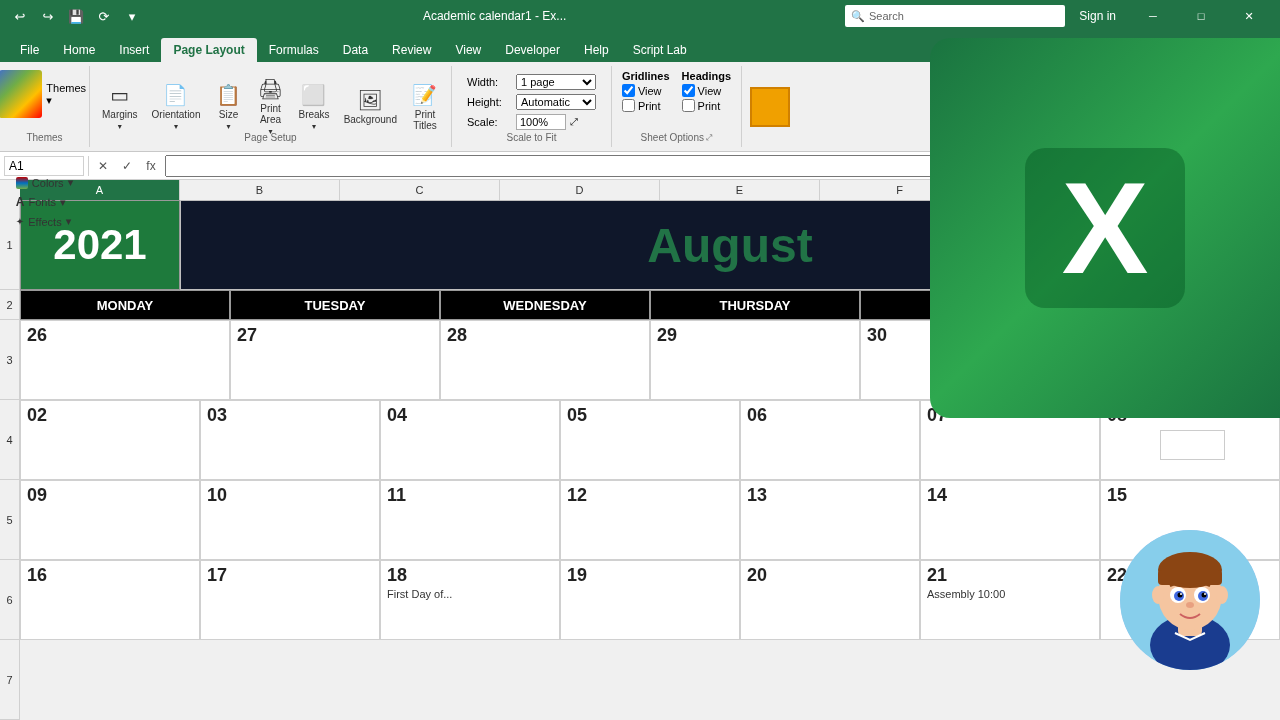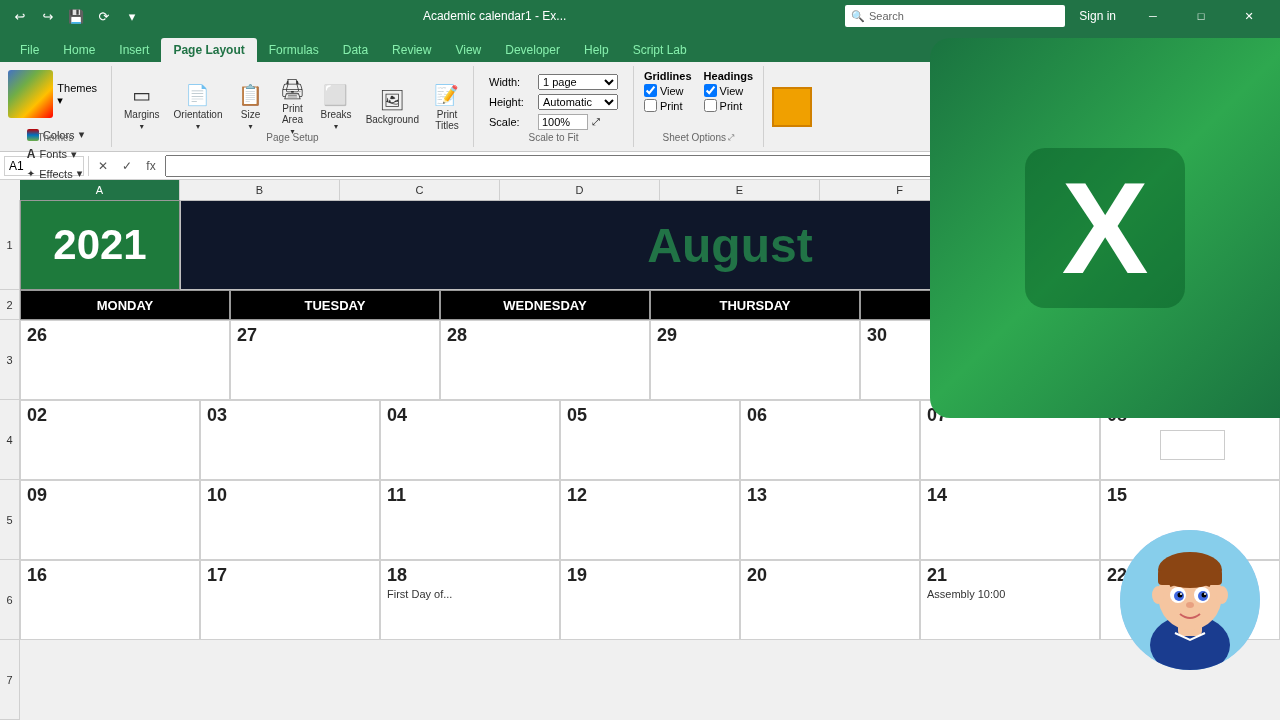--- a/index.html
+++ b/index.html
@@ -25,21 +25,21 @@
     
     .ribbon-tabs {
       height: 30px;
       background: #217346;
       display: flex;
       align-items: flex-end;
       padding: 0 8px;
     }
     .ribbon-tab {
       padding: 5px 12px;
-      color: #86efac;
+      color: #ffffff;
       font-size: 12px;
       cursor: pointer;
       border-radius: 3px 3px 0 0;
     }
     .ribbon-tab.active { background: #f0f0f0; color: #217346; font-weight: 600; }
 
     
     .ribbon {
       height: 90px;
       background: #f0f0f0;
@@ -273,21 +273,21 @@
   <div class="ribbon-tab">Data</div>
   <div class="ribbon-tab">Review</div>
   <div class="ribbon-tab">View</div>
   <div class="ribbon-tab">Developer</div>
   <div class="ribbon-tab">Help</div>
   <div class="ribbon-tab">Script Lab</div>
 </div>
 
 <div class="ribbon">
 
-  <div class="ribbon-group" style="padding:4px 8px;width:112px;">
+  <div class="ribbon-group" style="padding:4px 8px;width:90px;gap:48px;">
     <div style="display:flex;align-items:center;gap:4px;margin-bottom:2px;">
       <div style="width:48px;height:48px;background:linear-gradient(135deg,#4472c4,#70ad47,#ffc000,#ff0000);border-radius:3px;cursor:pointer;"></div>
       <span style="font-size:11px;">Themes ▾</span>
     </div>
     <div class="themes-buttons">
       <div class="theme-btn">
         <div class="theme-color-dot" style="background:linear-gradient(#c00000,#0070c0,#70ad47);"></div>
         <span>Colors</span> ▾
       </div>
       <div class="theme-btn">

